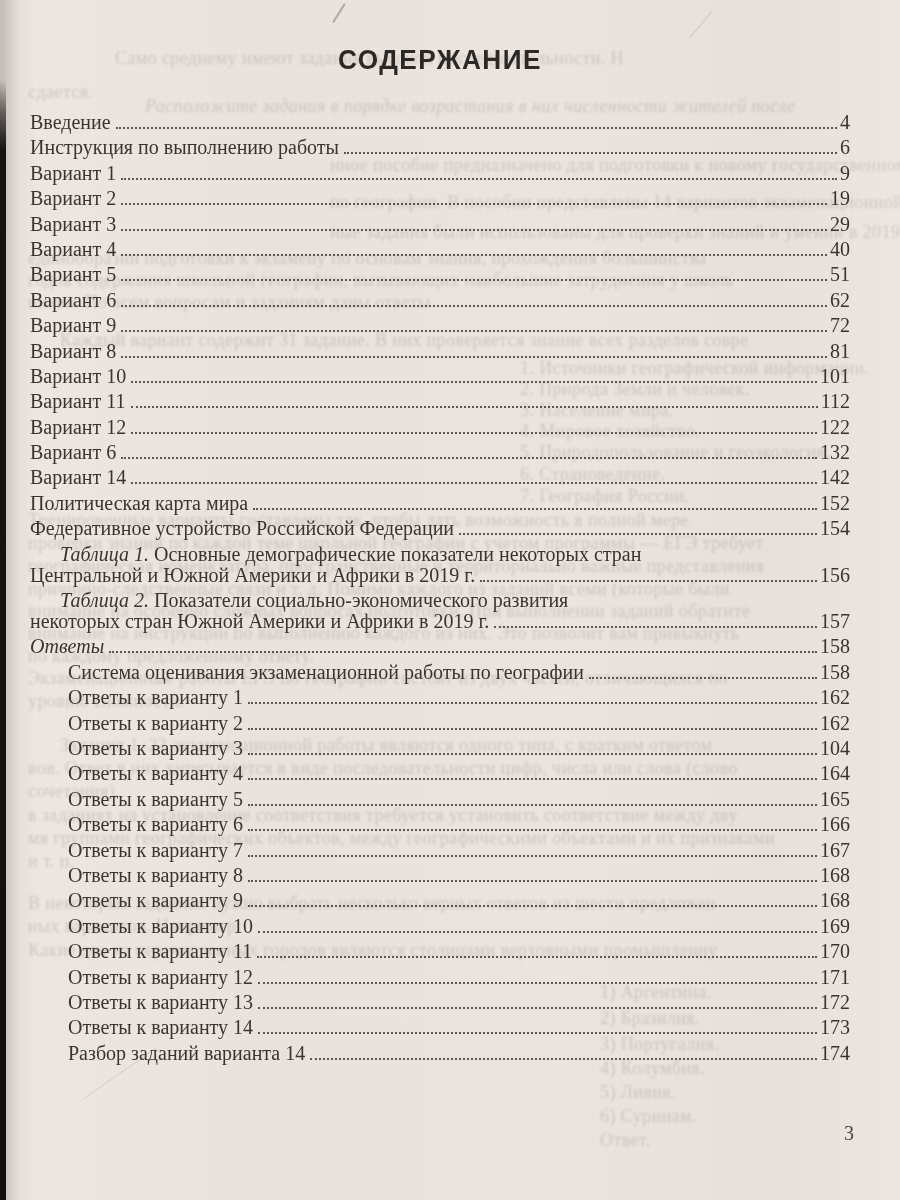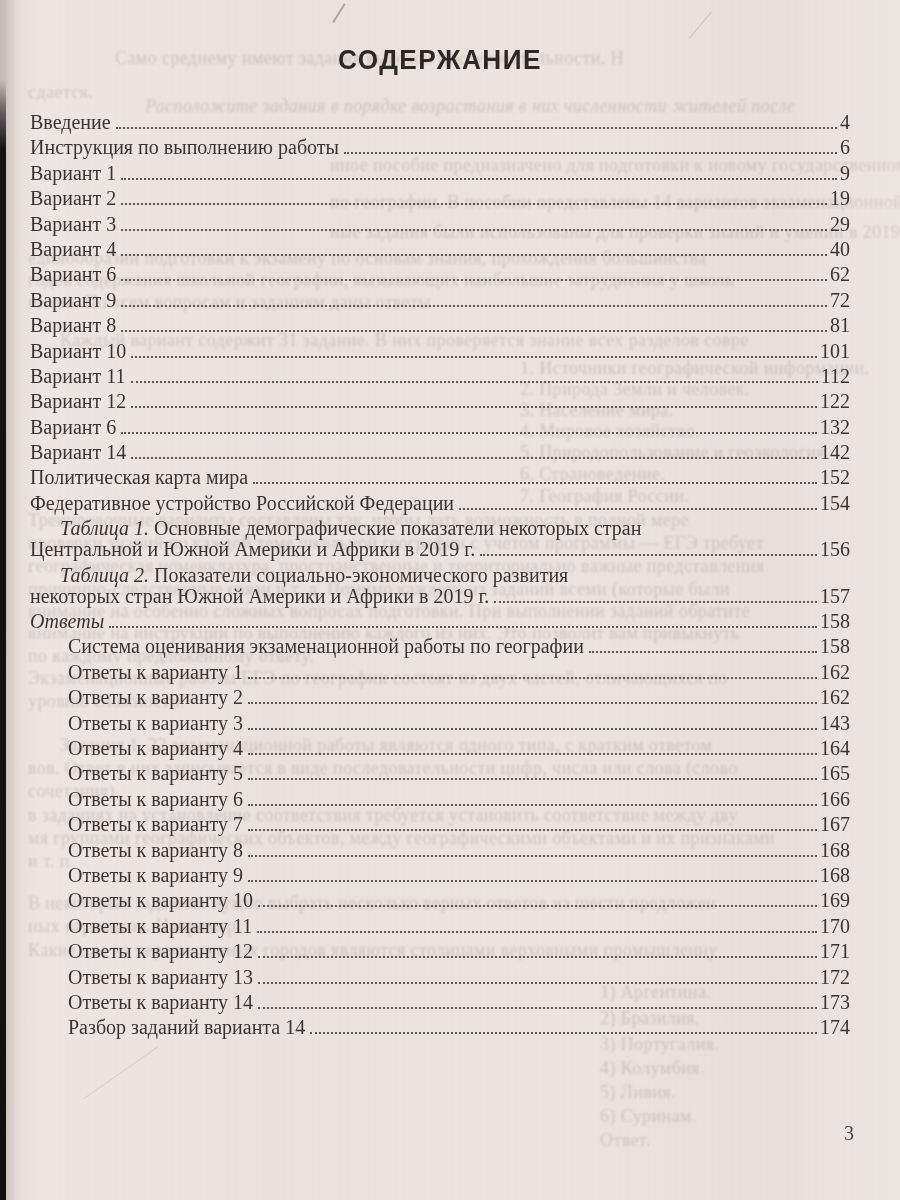--- a/index.html
+++ b/index.html
@@ -152,20 +152,27 @@
       </div>
       <div class="toc-row">
         <div class="l1">
           <span class="lbl"><span>Вариант 4</span></span>
           <span class="dots"></span>
           <span class="num">40</span>
         </div>
       </div>
       <div class="toc-row">
         <div class="l1">
+          <span class="lbl"><span>Вариант 5</span></span>
+          <span class="dots"></span>
+          <span class="num">51</span>
+        </div>
+      </div>
+      <div class="toc-row">
+        <div class="l1">
           <span class="lbl"><span>Вариант 6</span></span>
           <span class="dots"></span>
           <span class="num">62</span>
         </div>
       </div>
       <div class="toc-row">
         <div class="l1">
           <span class="lbl"><span>Вариант 9</span></span>
           <span class="dots"></span>
           <span class="num">72</span>
@@ -272,21 +279,21 @@
         <div class="l1">
           <span class="lbl"><span>Ответы к варианту 2</span></span>
           <span class="dots"></span>
           <span class="num">162</span>
         </div>
       </div>
       <div class="toc-row indent">
         <div class="l1">
           <span class="lbl"><span>Ответы к варианту 3</span></span>
           <span class="dots"></span>
-          <span class="num">143</span>
+          <span class="num">104</span>
         </div>
       </div>
       <div class="toc-row indent">
         <div class="l1">
           <span class="lbl"><span>Ответы к варианту 4</span></span>
           <span class="dots"></span>
           <span class="num">164</span>
         </div>
       </div>
       <div class="toc-row indent">

